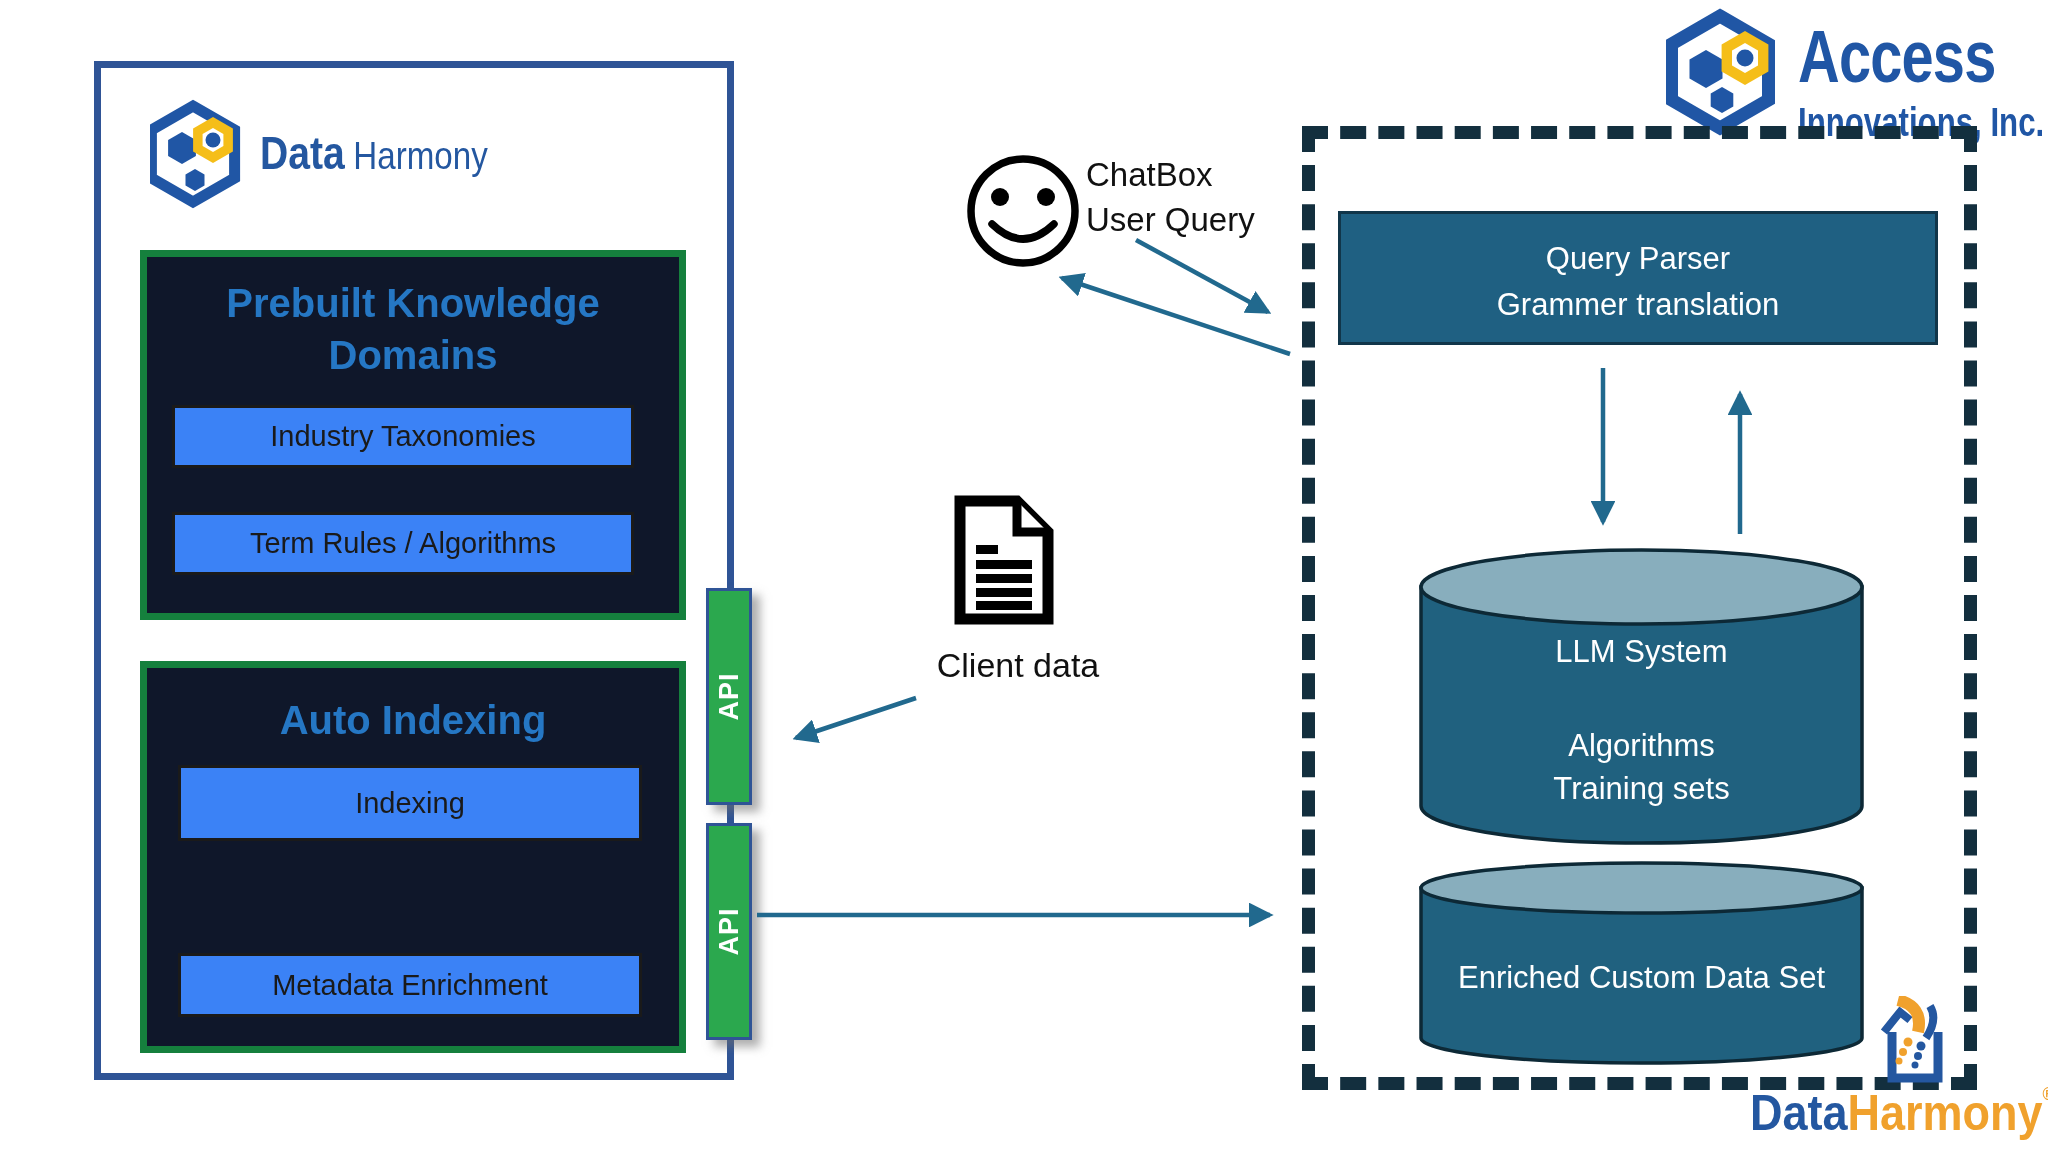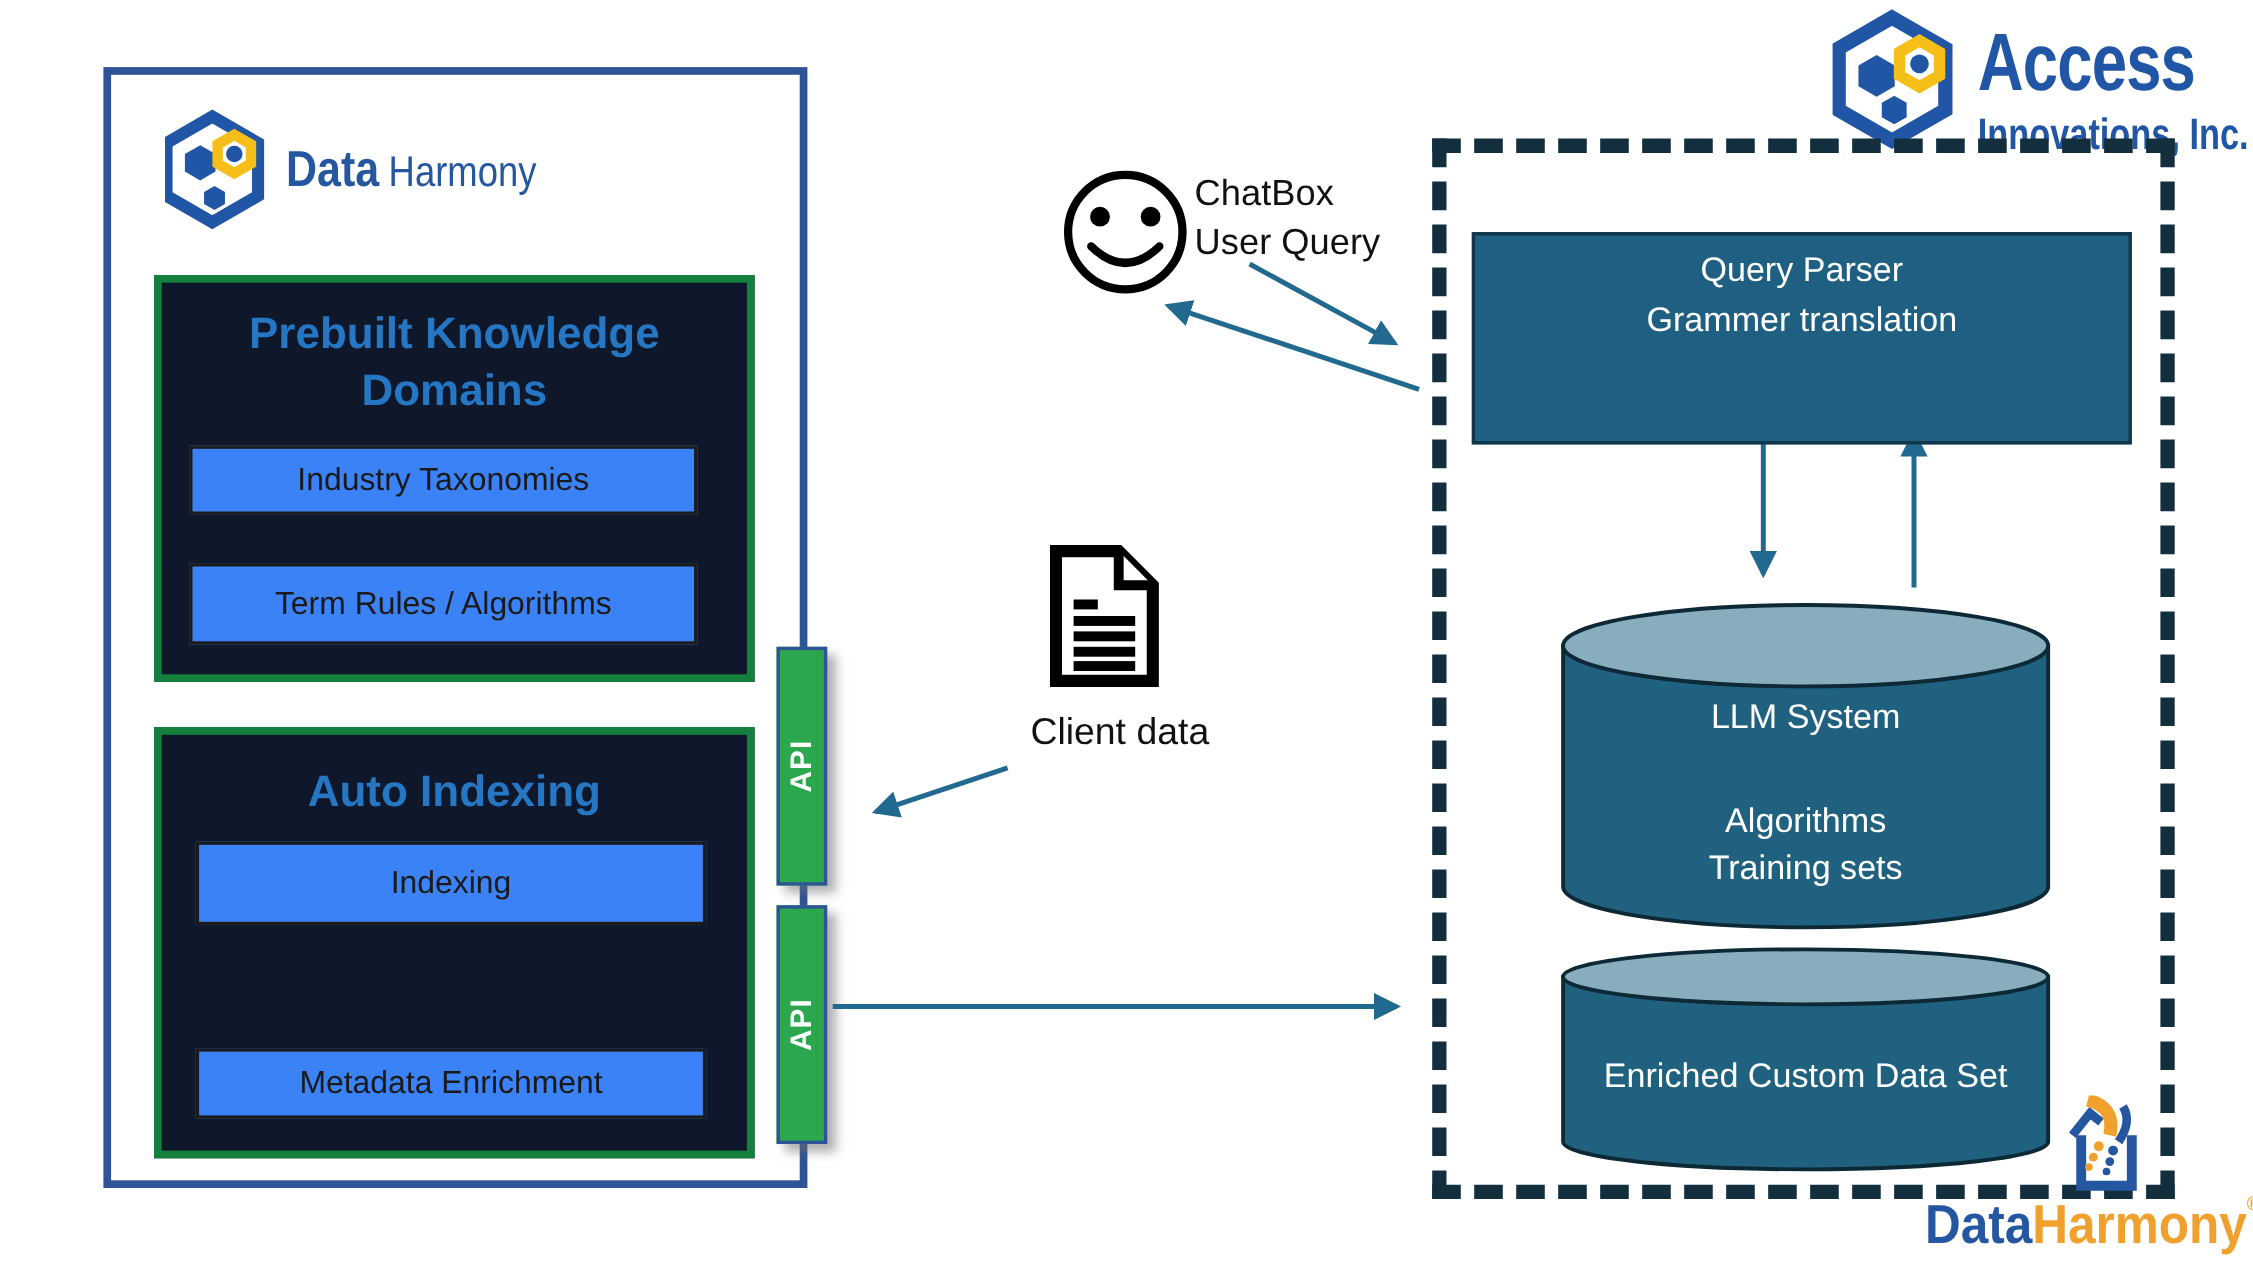--- a/index.html
+++ b/index.html
@@ -19,22 +19,22 @@
   .item-box{display:flex;align-items:center;justify-content:center;font-size:29px;color:#1a1a1a;border:3px solid #1a1a1a;box-sizing:border-box;background:#3b82f6;}
   
   .api-box{width:46px;height:217px;background:#2BA84E;border:3px solid #2F5496;box-sizing:border-box;z-index:2;
            box-shadow:8px 7px 9px rgba(110,110,110,.55);display:flex;align-items:center;justify-content:center;}
   .api-box span{transform:rotate(-90deg);color:#fff;font-size:27px;font-weight:700;letter-spacing:1px;}
   
   .chat-text{left:1086px;top:152px;font-size:33px;color:#111;line-height:45px;z-index:2;}
   .client-label{left:918px;top:646px;width:200px;text-align:center;font-size:34px;color:#111;z-index:2;}
   
   .dashed-box{left:1302px;top:126px;width:675px;height:964px;border:13px dashed #132F3E;box-sizing:border-box;z-index:5;}
-  .query-box{left:1338px;top:211px;width:600px;height:193px;background:#1F6082;border:3px solid #11364A;box-sizing:border-box;
-             color:#fff;font-size:31px;text-align:center;padding-top:8px;line-height:46px;z-index:4;}
+  .query-box{left:1338px;top:211px;width:600px;height:134px;background:#1F6082;border:3px solid #11364A;box-sizing:border-box;
+             color:#fff;font-size:31px;text-align:center;padding-top:22px;line-height:46px;z-index:4;}
   .cyl-label{width:443px;left:1420px;text-align:center;color:#fff;font-size:31px;z-index:4;}
   
   .access-logo{z-index:4;}
   .access-word{left:1798px;top:14px;font-size:74px;font-weight:700;color:#2056A5;transform:scaleX(.78);transform-origin:left top;letter-spacing:-1px;white-space:nowrap;}
   .access-sub{left:1798px;top:100px;font-size:40px;font-weight:700;color:#2056A5;transform:scaleX(.78);transform-origin:left top;white-space:nowrap;}
   .dhf-text{left:1750px;top:1084px;z-index:6;white-space:nowrap;transform:scaleX(.9);transform-origin:left top;font-weight:700;font-size:50px;}
   .dhf-word1{color:#2457A0;}
   .dhf-word2{color:#F0A12D;}
   .dhf-reg{font-size:18px;color:#F0A12D;vertical-align:top;}
   .dhf-tagline{left:1754px;top:1134px;z-index:6;font-size:16px;font-weight:700;color:#2457A0;letter-spacing:.4px;margin-top:24px;}
@@ -61,21 +61,21 @@
     <div class="dh-logo-text" style="margin-left:14px;">
       <span class="dh-word1">Data</span>
       <span class="dh-word2">Harmony</span>
     </div>
   </div>
 
   <div class="abs black-box" style="left:140px;top:250px;width:546px;height:370px;z-index:2;">
     <div class="sec-title" style="padding:20px 55px 0 55px;">Prebuilt Knowledge Domains</div>
   </div>
   <div class="abs item-box" style="left:172px;top:405px;width:462px;height:63px;z-index:3;">Industry Taxonomies</div>
-  <div class="abs item-box" style="left:172px;top:512px;width:462px;height:74px;z-index:3;">Term Rules / Algorithms</div>
+  <div class="abs item-box" style="left:172px;top:512px;width:462px;height:63px;z-index:3;">Term Rules / Algorithms</div>
 
   <div class="abs black-box" style="left:140px;top:661px;width:546px;height:392px;z-index:2;">
     <div class="sec-title" style="padding-top:26px;">Auto Indexing</div>
   </div>
   <div class="abs item-box" style="left:178px;top:765px;width:464px;height:76px;z-index:3;">Indexing</div>
   <div class="abs item-box" style="left:178px;top:953px;width:464px;height:64px;z-index:3;">Metadata Enrichment</div>
 
   <div class="abs api-box" style="left:706px;top:588px;">
     <span>API</span>
   </div>

